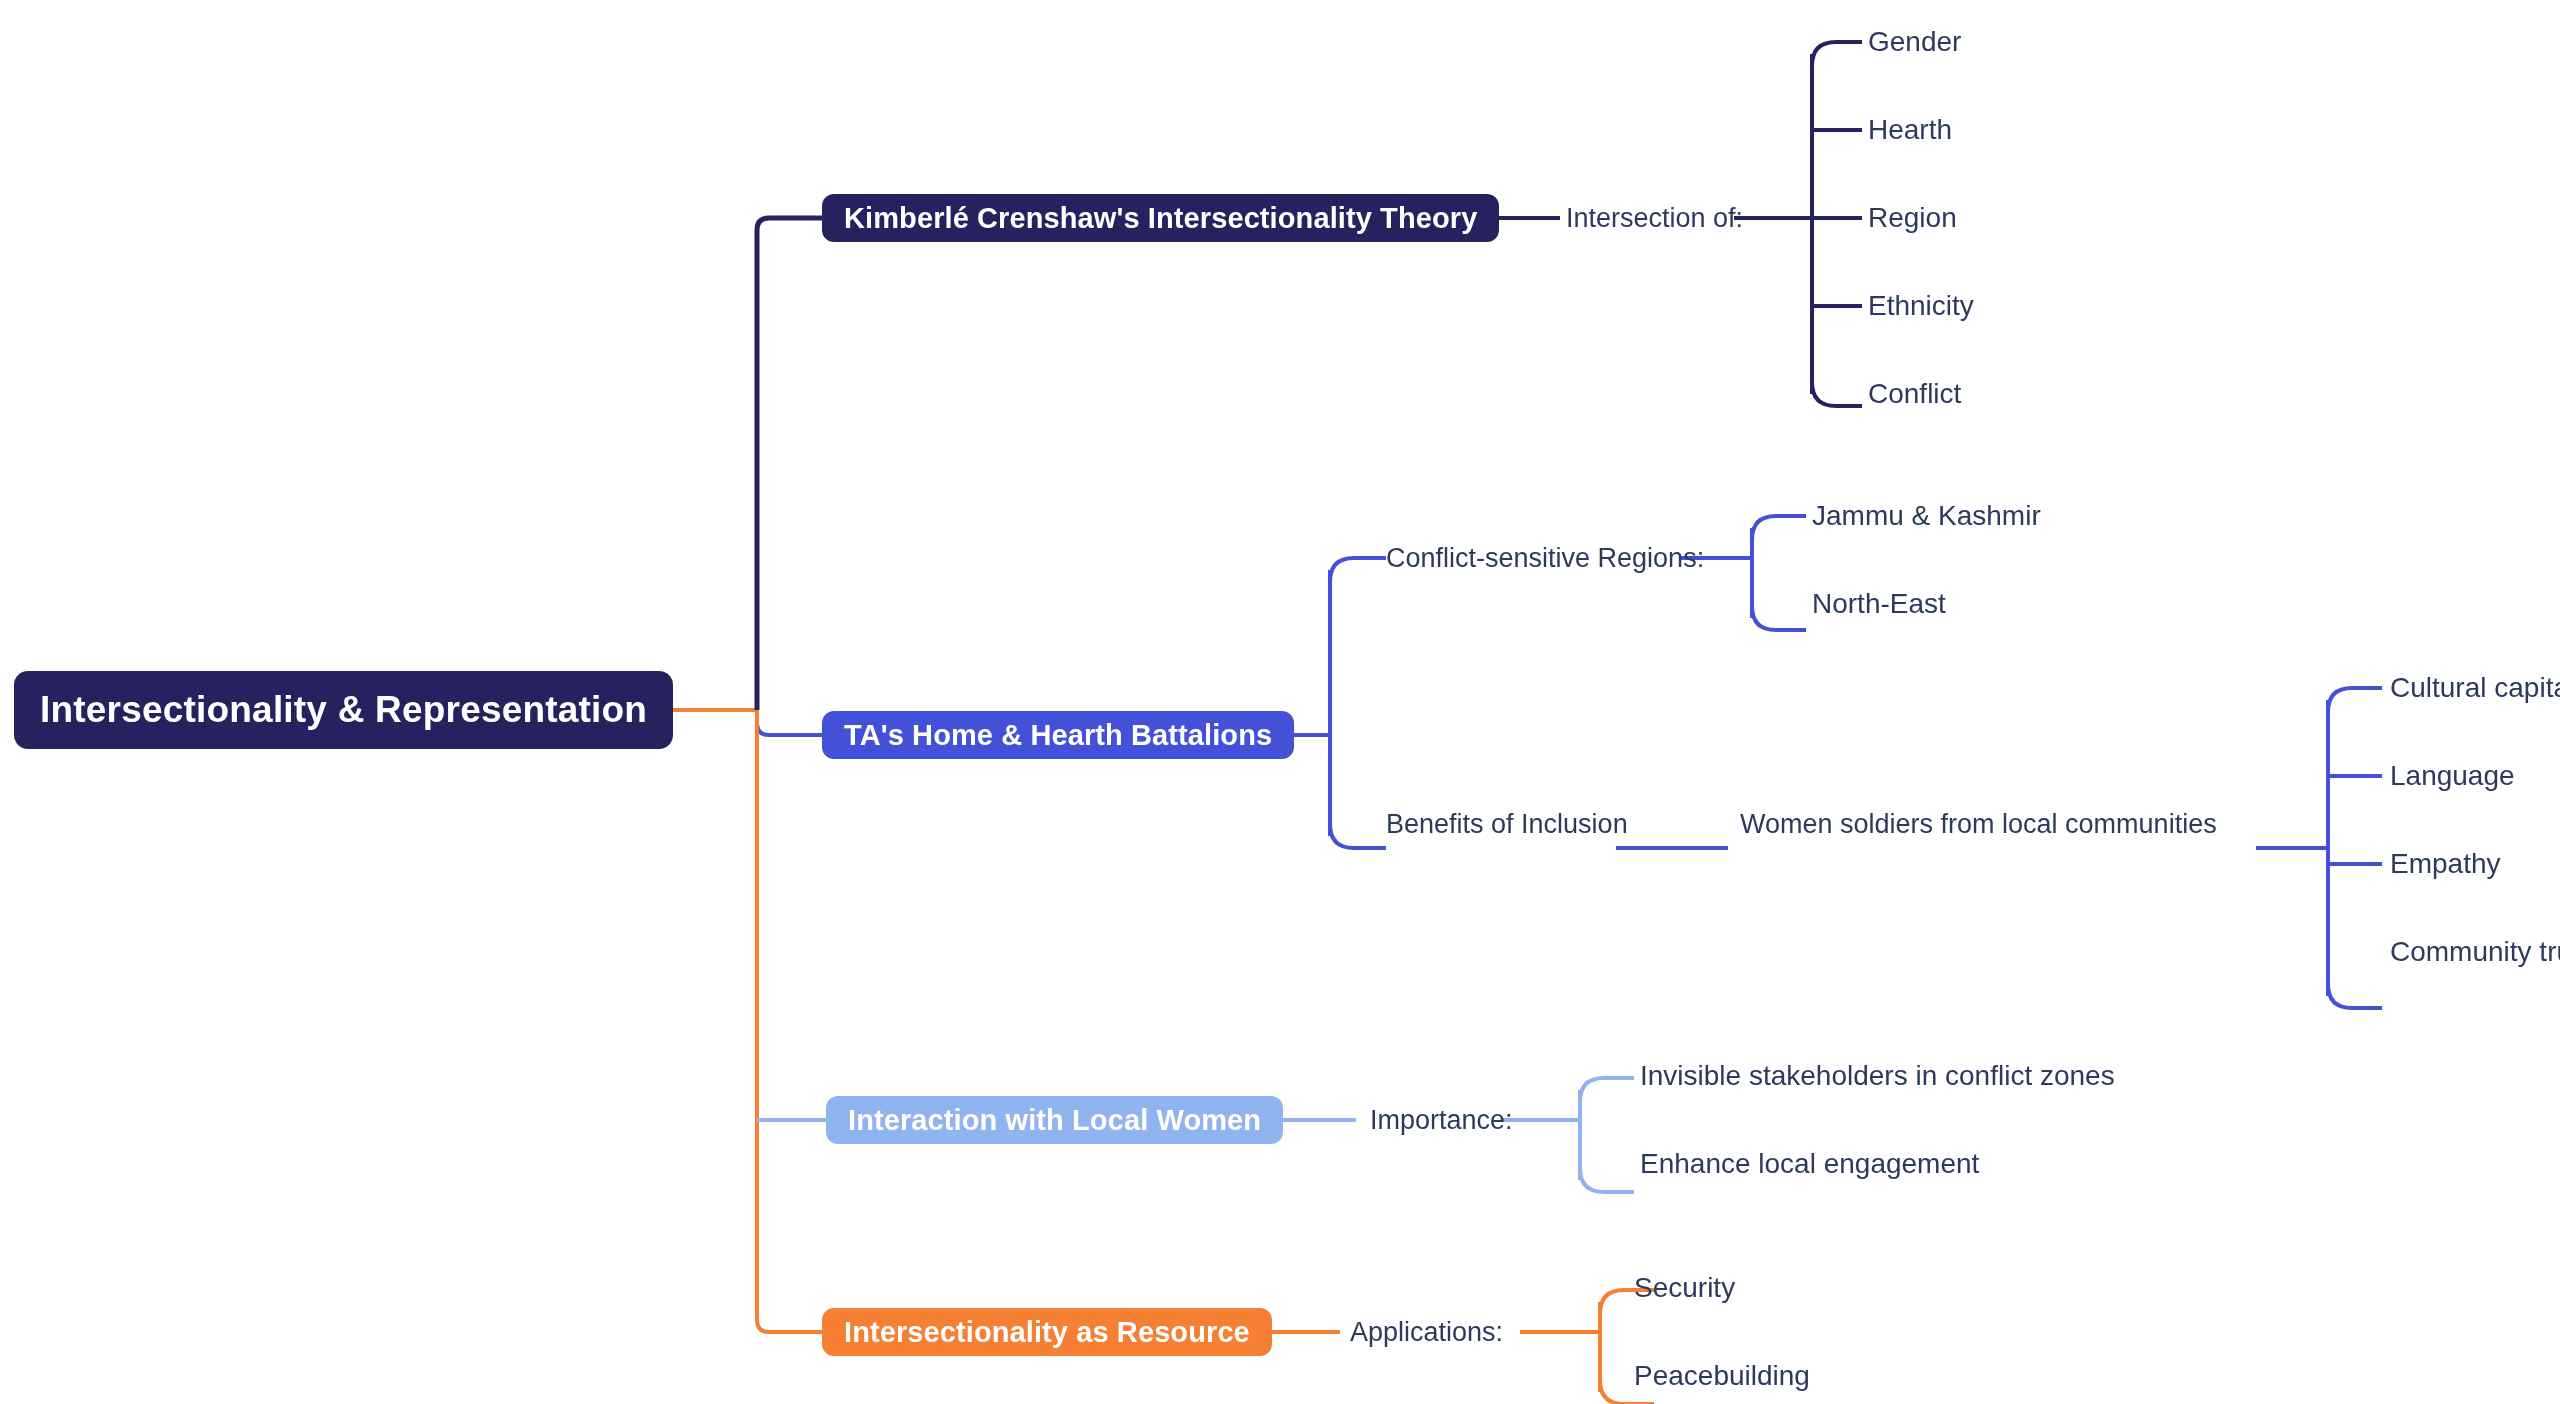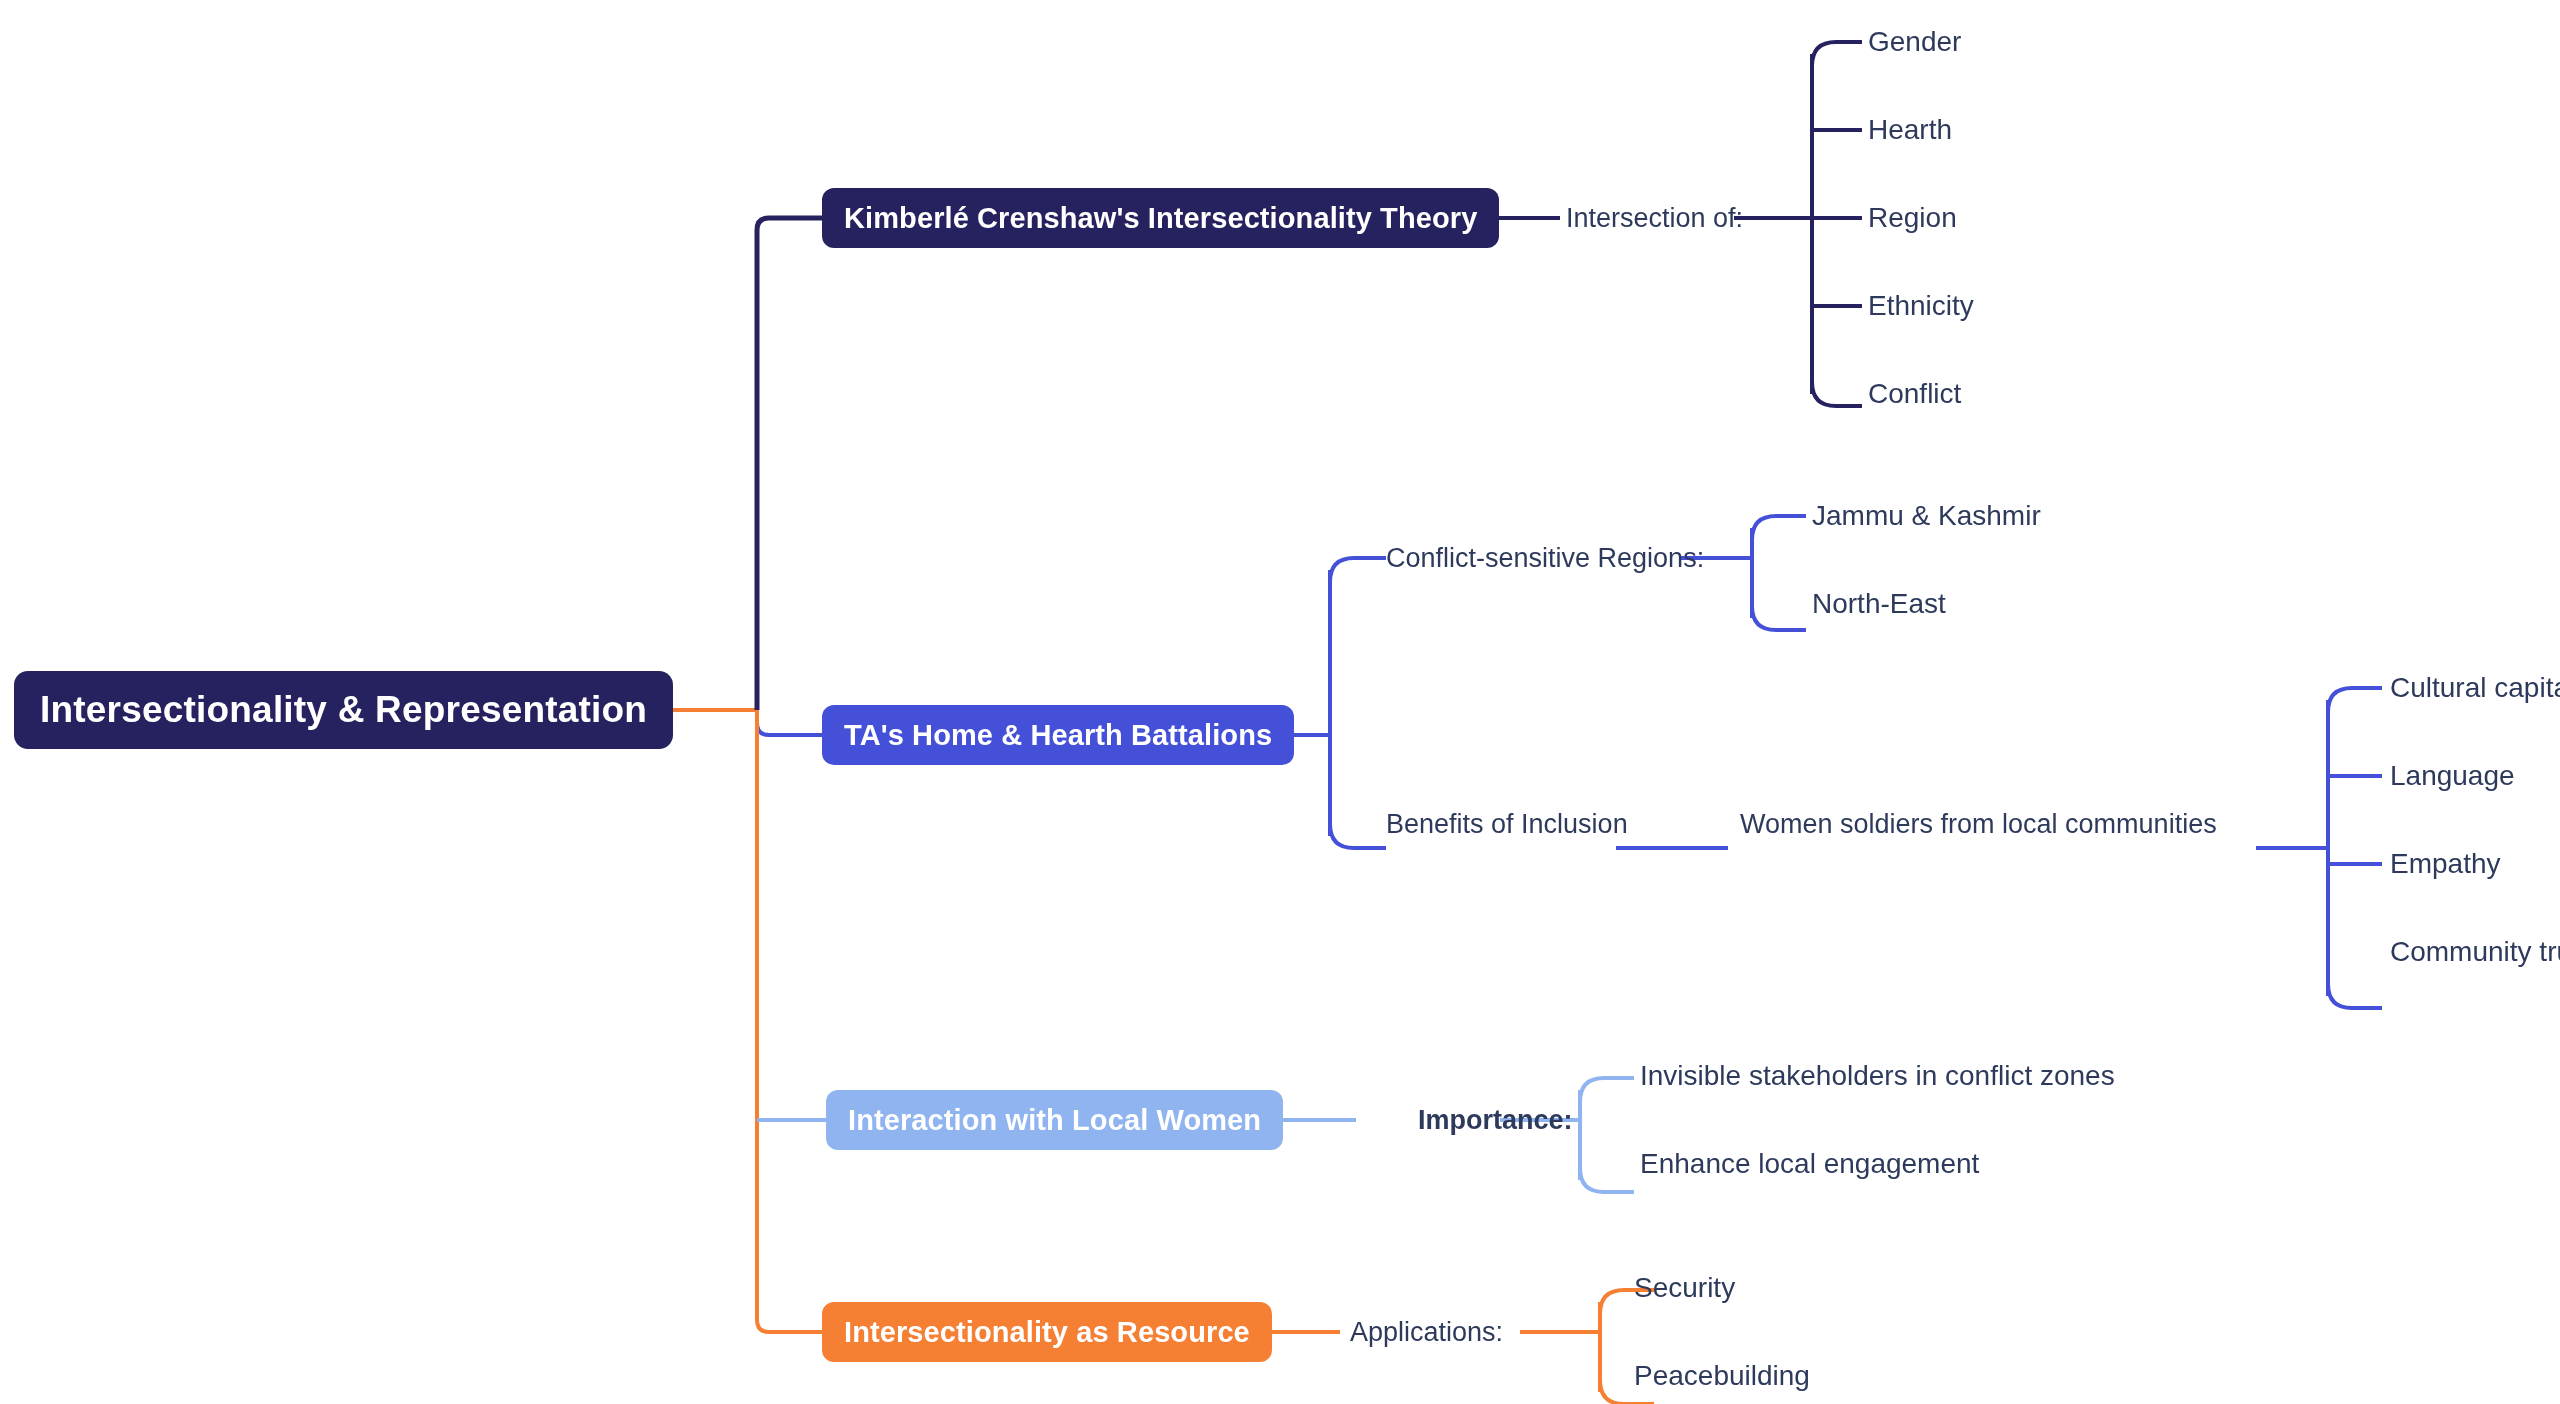--- a/index.html
+++ b/index.html
@@ -20,21 +20,21 @@
     transform:translateY(-50%);
   }
 
   
   .pill{
     border-radius:12px;
     color:#ffffff;
     font-weight:bold;
     letter-spacing:.1px;
     padding:0 22px;
-    height:60px;
+    height:48px;
     font-size:29px;
   }
   .pill.navy   {background:#262260;}
   .pill.royal  {background:#4450d8;}
   .pill.sky    {background:#8fb4f0;}
   .pill.orange {background:#f57f33;}
 
   
   .root{
     position:absolute;
@@ -183,21 +183,21 @@
     <span>Empathy</span>
   </div>
   <div class="node txt leaf" style="left:2390px;top:952px;">
     <span>Community trust</span>
   </div>
 
   <div class="node pill sky" style="left:826px;top:1120px;">
     <span>Interaction with Local Women</span>
   </div>
 
-  <div class="node txt" style="left:1418px;top:1120px;font-weight:bold;">
+  <div class="node txt" style="left:1370px;top:1120px;">
     <span>Importance:</span>
   </div>
   <div class="node txt leaf" style="left:1640px;top:1076px;">
     <span>Invisible stakeholders in conflict zones</span>
   </div>
   <div class="node txt leaf" style="left:1640px;top:1164px;">
     <span>Enhance local engagement</span>
   </div>
 
   <div class="node pill orange" style="left:822px;top:1332px;">

